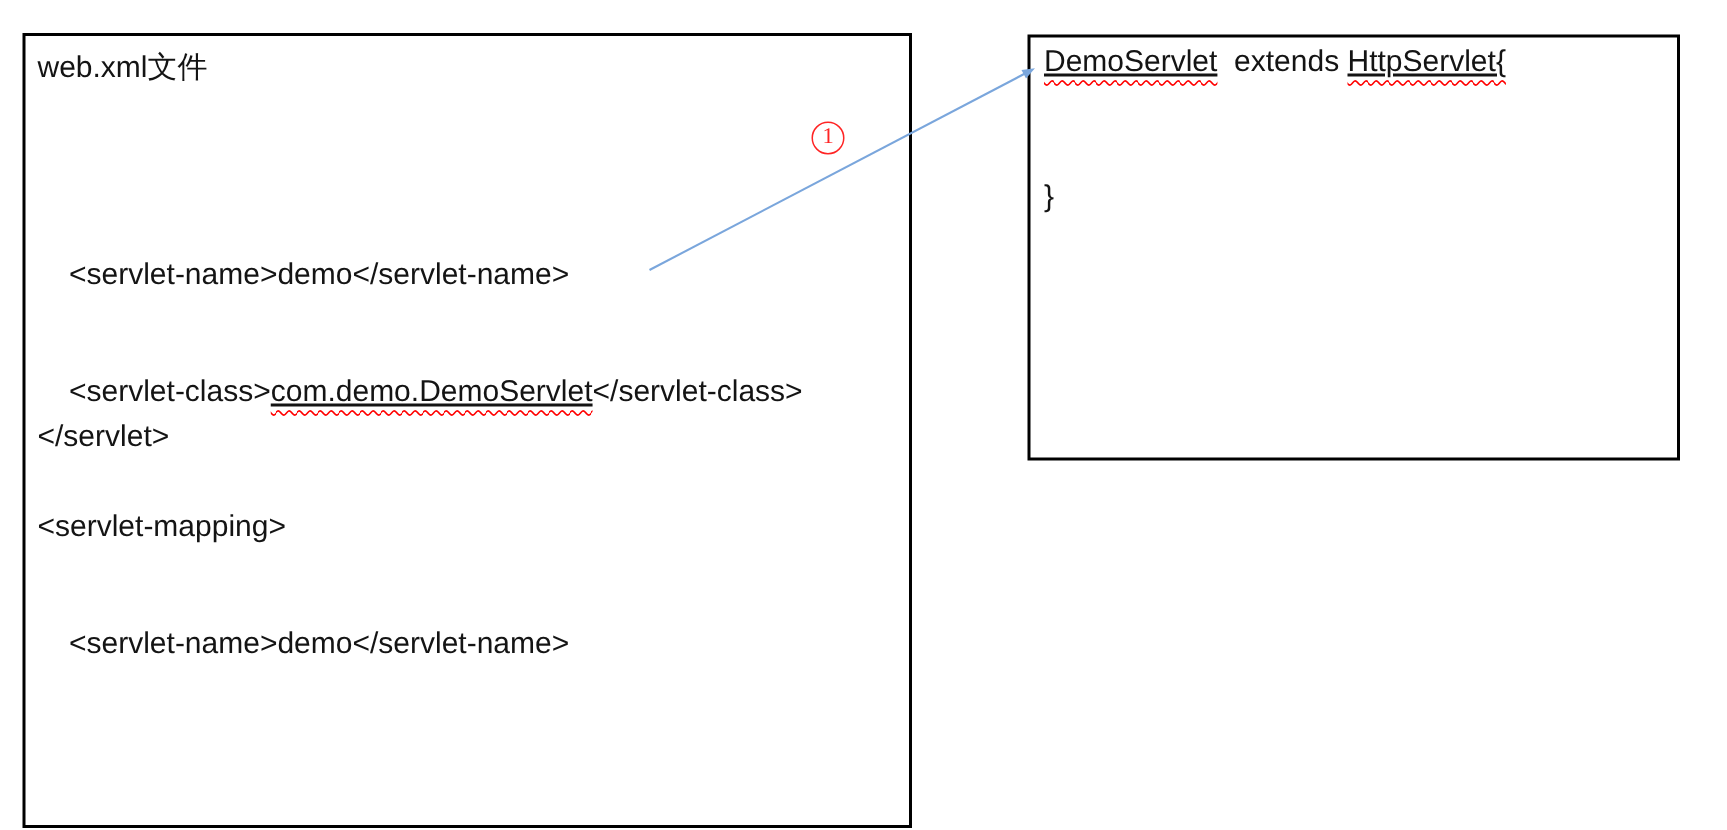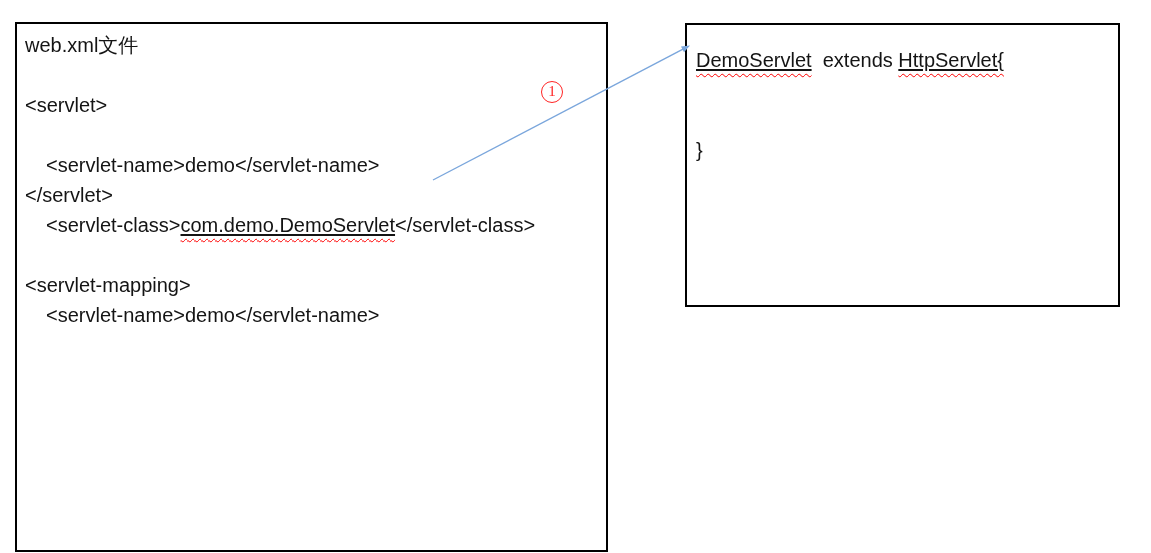--- a/index.html
+++ b/index.html
@@ -26,29 +26,29 @@
     top: 22px;
     width: 593px;
     height: 530px;
     padding: 6px 6px 0 8px;
   }
   .right-box {
     left: 685px;
     top: 23px;
     width: 435px;
     height: 284px;
-    padding: 20px 6px 0 9px;
+    padding: 1px 6px 0 9px;
   }
   .line {
     height: 30px;
     line-height: 30px;
     font-size: 20px;
     white-space: pre;
   }
-  .indent { padding-left: 21px; }
+  .indent { padding-left: 21px; margin-top: 48px; }
   .u {
     text-decoration: underline;
     text-decoration-color: #141414;
     text-decoration-thickness: 1.5px;
     text-underline-offset: 2px;
   }
   .sq {
     text-decoration: underline wavy #ff0000;
     text-decoration-thickness: 1px;
     text-underline-offset: 6px;
@@ -74,25 +74,24 @@
     line-height: 19px;
     text-align: center;
   }
 </style>
 </head>
 <body>
 
 <div class="box left-box">
   <div class="line"><span>web.xml文件</span></div>
   <div class="line"></div>
-  <div class="line"><span>&lt;servlet&gt;</span></div>
   <div class="line"></div>
   <div class="line indent"><span>&lt;servlet-name&gt;demo&lt;/servlet-name&gt;</span></div>
+  <div class="line indent"><span>&lt;servlet-class&gt;</span><span class="u"><span class="sq">com.demo.DemoServlet</span></span><span>&lt;/servlet-class&gt;</span></div>
   <div class="line"><span>&lt;/servlet&gt;</span></div>
-  <div class="line indent"><span>&lt;servlet-class&gt;</span><span class="u"><span class="sq">com.demo.DemoServlet</span></span><span>&lt;/servlet-class&gt;</span></div>
   <div class="line"></div>
   <div class="line"><span>&lt;servlet-mapping&gt;</span></div>
   <div class="line indent"><span>&lt;servlet-name&gt;demo&lt;/servlet-name&gt;</span></div>
 </div>
 
 <div class="box right-box">
   <div class="line"><span class="u"><span class="sq">DemoServlet</span></span><span>  extends </span><span class="u"><span class="sq">HttpServlet{</span></span></div>
   <div class="line"></div>
   <div class="line"></div>
   <div class="line"><span>}</span></div>

